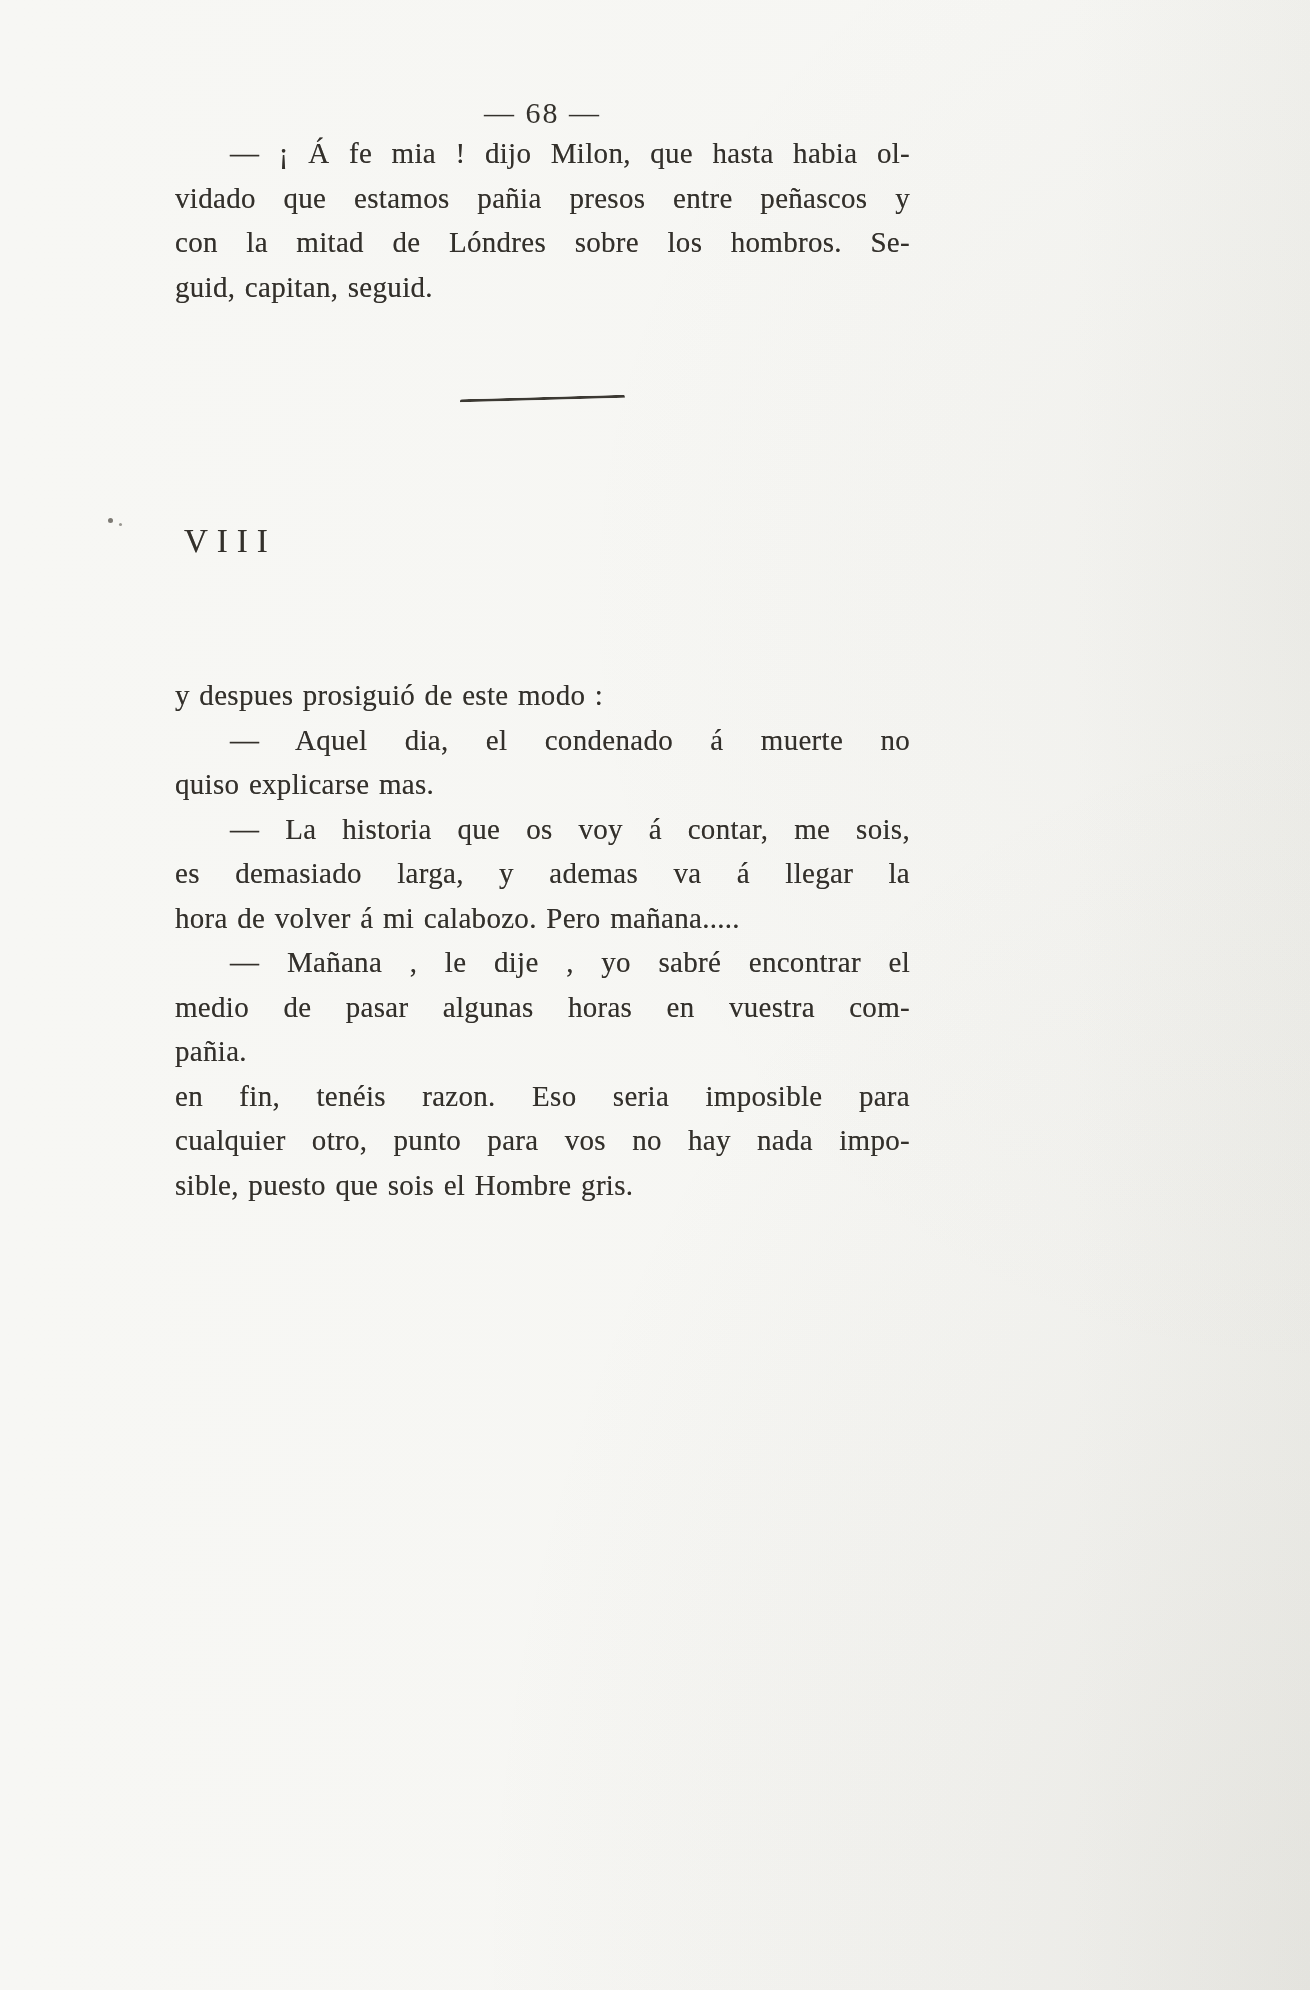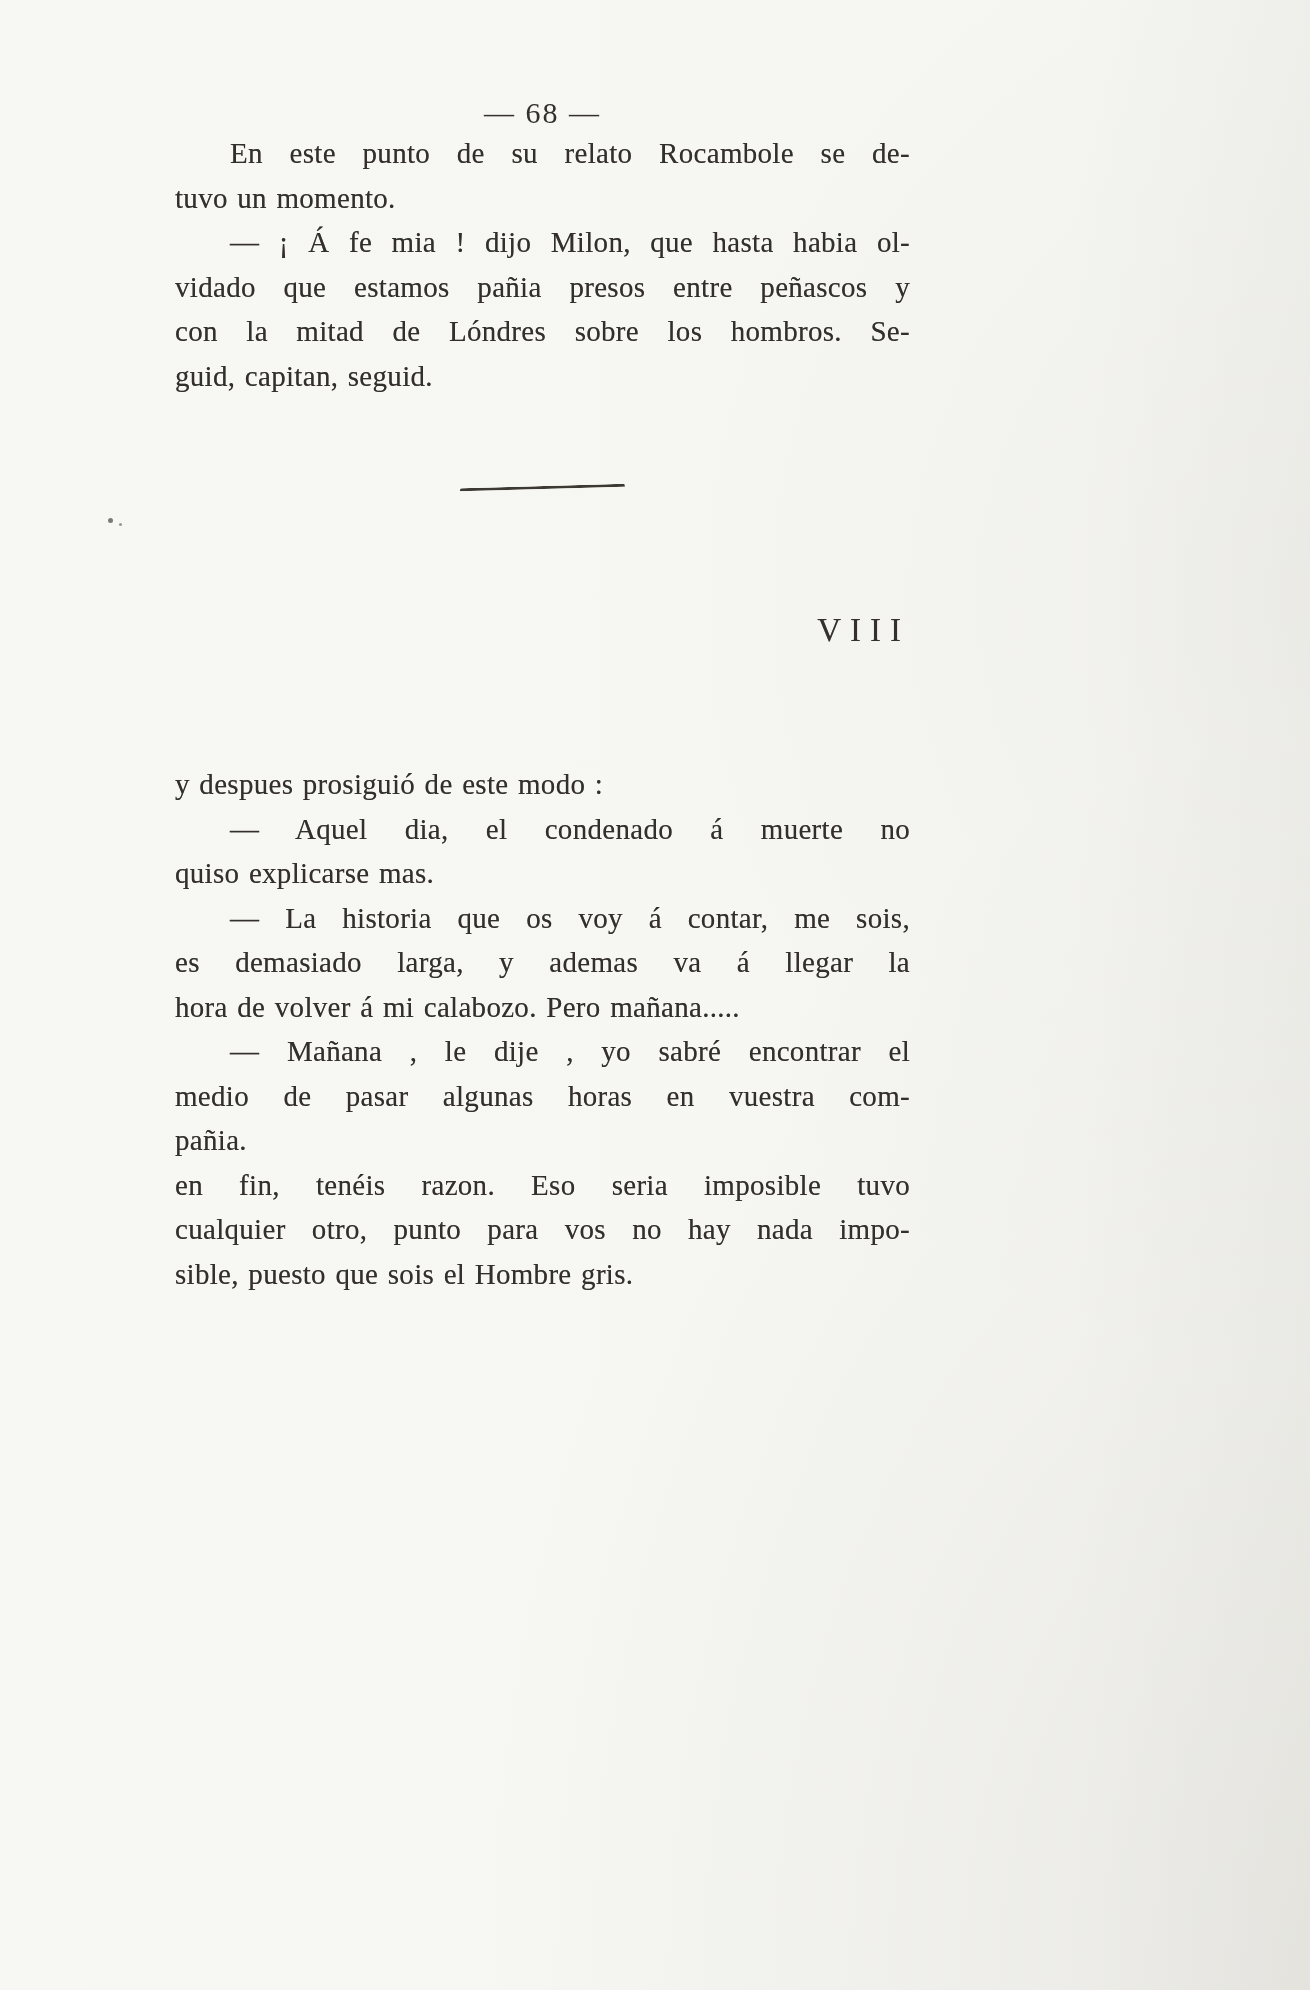--- a/index.html
+++ b/index.html
@@ -59,21 +59,21 @@
     justify-content: center;
   }
   .separator-rule {
     width: 165px;
     border-top: 3px solid #3c3933;
     transform: rotate(-1.6deg);
     border-radius: 2px;
   }
   .chapter-heading {
     margin-top: 118px;
-    text-align: right;
+    text-align: left;
     font-size: 33px;
     line-height: 40px;
     letter-spacing: 9px;
     text-indent: 9px; 
     color: #34312c;
     text-shadow: 0 0 0.5px rgba(51,48,43,0.5);
   }
   .bottom-block { margin-top: 112px; }
   
   .ink-speck {
@@ -91,24 +91,20 @@
 <body>
 
 <div class="scan-page">
 
   <span class="ink-speck"></span>
 
   <div class="text-col">
 
     <div class="page-number">— 68 —</div>
 
-    <div class="para">
-      <div class="ln ind">En este punto de su relato Rocambole se de-</div>
-      <div class="ln last">tuvo un momento.</div>
-    </div>
     <div class="para">
       <div class="ln ind">— ¡ Á fe mia ! dijo Milon, que hasta habia ol-</div>
       <div class="ln">vidado que estamos pañia presos entre peñascos y</div>
       <div class="ln">con la mitad de Lóndres sobre los hombros. Se-</div>
       <div class="ln last">guid, capitan, seguid.</div>
     </div>
 
     <div class="separator-wrap">
       <div class="separator-rule"></div>
     </div>
@@ -132,20 +128,20 @@
         <div class="ln last">hora de volver á mi calabozo. Pero mañana.....</div>
       </div>
 
       <div class="para">
         <div class="ln ind">— Mañana , le dije , yo sabré encontrar el</div>
         <div class="ln">medio de pasar algunas horas en vuestra com-</div>
         <div class="ln last">pañia.</div>
       </div>
 
       <div class="para">
-        <div class="ln">en fin, tenéis razon. Eso seria imposible tuvo</div>
+        <div class="ln">en fin, tenéis razon. Eso seria imposible para</div>
         <div class="ln">cualquier otro, punto para vos no hay nada impo-</div>
         <div class="ln last">sible, puesto que sois el Hombre gris.</div>
       </div>
 
     </div>
   </div>
 </div>
 
 </body></html>

